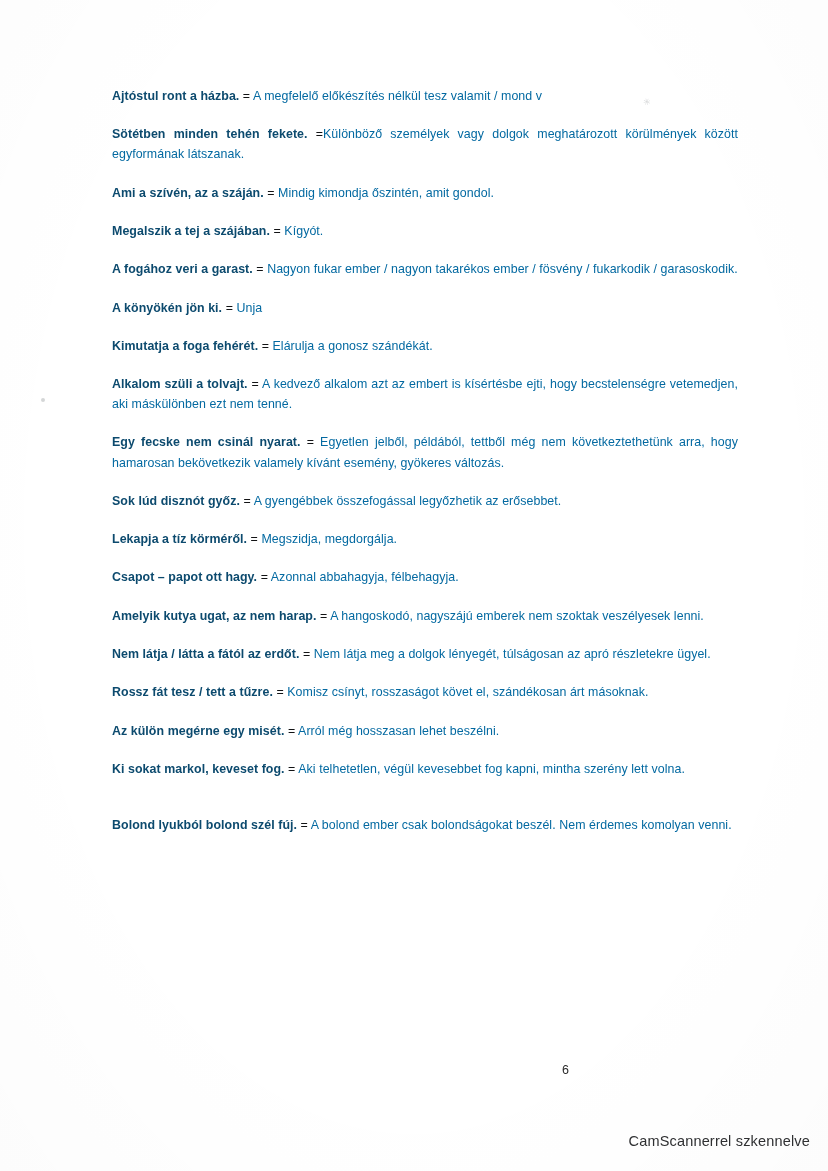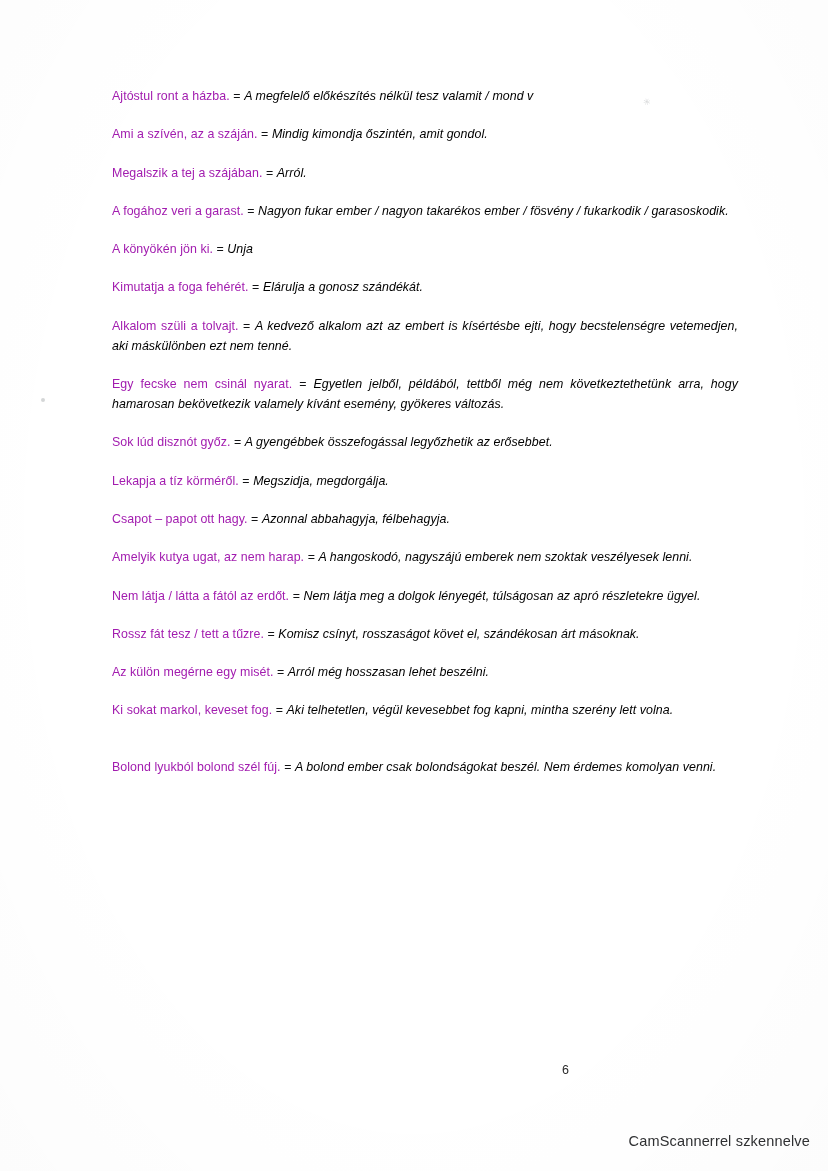--- a/index.html
+++ b/index.html
@@ -47,32 +47,31 @@
     line-height: 1.62;
     text-align: justify;
     text-justify: inter-word;
     margin: 0 0 18.2px 0;
     color: #17181a;
     letter-spacing: 0.005em;
   }
   .entry:last-child { margin-bottom: 0; margin-top: 36px; }
 
   .term {
-    font-weight: 400;
+    font-weight: 700;
     font-style: normal;
-    color: #a21caf;
+    color: #0c4a6e;
   }
   .eq {
     font-weight: 500;
     font-style: normal;
     color: #121315;
   }
   .gloss {
-    font-style: italic;
-    color: #000000;
+    color: #0369a1;
   }
 
   
   .page-number {
     position: absolute;
     left: 0;
     top: 1063px;
     width: 828px;
     text-align: center;
     font-size: 12.5px;
@@ -124,22 +123,23 @@
   }
 </style>
 </head>
 <body>
 
 <div class="page">
   <div class="paper-tone"></div>
 
   <div class="content">
       <p class="entry"><span class="term">Ajtóstul ront a házba.</span> <span class="eq">=</span> <span class="gloss">A megfelelő előkészítés nélkül tesz valamit / mond v</span></p>
+      <p class="entry"><span class="term">Sötétben minden tehén fekete.</span> <span class="eq">=</span><span class="gloss">Különböző személyek vagy dolgok meghatározott körülmények között egyformának látszanak.</span></p>
       <p class="entry"><span class="term">Ami a szívén, az a száján.</span> <span class="eq">=</span> <span class="gloss">Mindig kimondja őszintén, amit gondol.</span></p>
-      <p class="entry"><span class="term">Megalszik a tej a szájában.</span> <span class="eq">=</span> <span class="gloss">Arról.</span></p>
+      <p class="entry"><span class="term">Megalszik a tej a szájában.</span> <span class="eq">=</span> <span class="gloss">Kígyót.</span></p>
       <p class="entry"><span class="term">A fogához veri a garast.</span> <span class="eq">=</span> <span class="gloss">Nagyon fukar ember / nagyon takarékos ember / fösvény / fukarkodik / garasoskodik.</span></p>
       <p class="entry"><span class="term">A könyökén jön ki.</span> <span class="eq">=</span> <span class="gloss">Unja</span></p>
       <p class="entry"><span class="term">Kimutatja a foga fehérét.</span> <span class="eq">=</span> <span class="gloss">Elárulja a gonosz szándékát.</span></p>
       <p class="entry"><span class="term">Alkalom szüli a tolvajt.</span> <span class="eq">=</span> <span class="gloss">A kedvező alkalom azt az embert is kísértésbe ejti, hogy becstelenségre vetemedjen, aki máskülönben ezt nem tenné.</span></p>
       <p class="entry"><span class="term">Egy fecske nem csinál nyarat.</span> <span class="eq">=</span> <span class="gloss">Egyetlen jelből, példából, tettből még nem következtethetünk arra, hogy hamarosan bekövetkezik valamely kívánt esemény, gyökeres változás.</span></p>
       <p class="entry"><span class="term">Sok lúd disznót győz.</span> <span class="eq">=</span> <span class="gloss">A gyengébbek összefogással legyőzhetik az erősebbet.</span></p>
       <p class="entry"><span class="term">Lekapja a tíz körméről.</span> <span class="eq">=</span> <span class="gloss">Megszidja, megdorgálja.</span></p>
       <p class="entry"><span class="term">Csapot – papot ott hagy.</span> <span class="eq">=</span> <span class="gloss">Azonnal abbahagyja, félbehagyja.</span></p>
       <p class="entry"><span class="term">Amelyik kutya ugat, az nem harap.</span> <span class="eq">=</span> <span class="gloss">A hangoskodó, nagyszájú emberek nem szoktak veszélyesek lenni.</span></p>
       <p class="entry"><span class="term">Nem látja / látta a fától az erdőt.</span> <span class="eq">=</span> <span class="gloss">Nem látja meg a dolgok lényegét, túlságosan az apró részletekre ügyel.</span></p>

